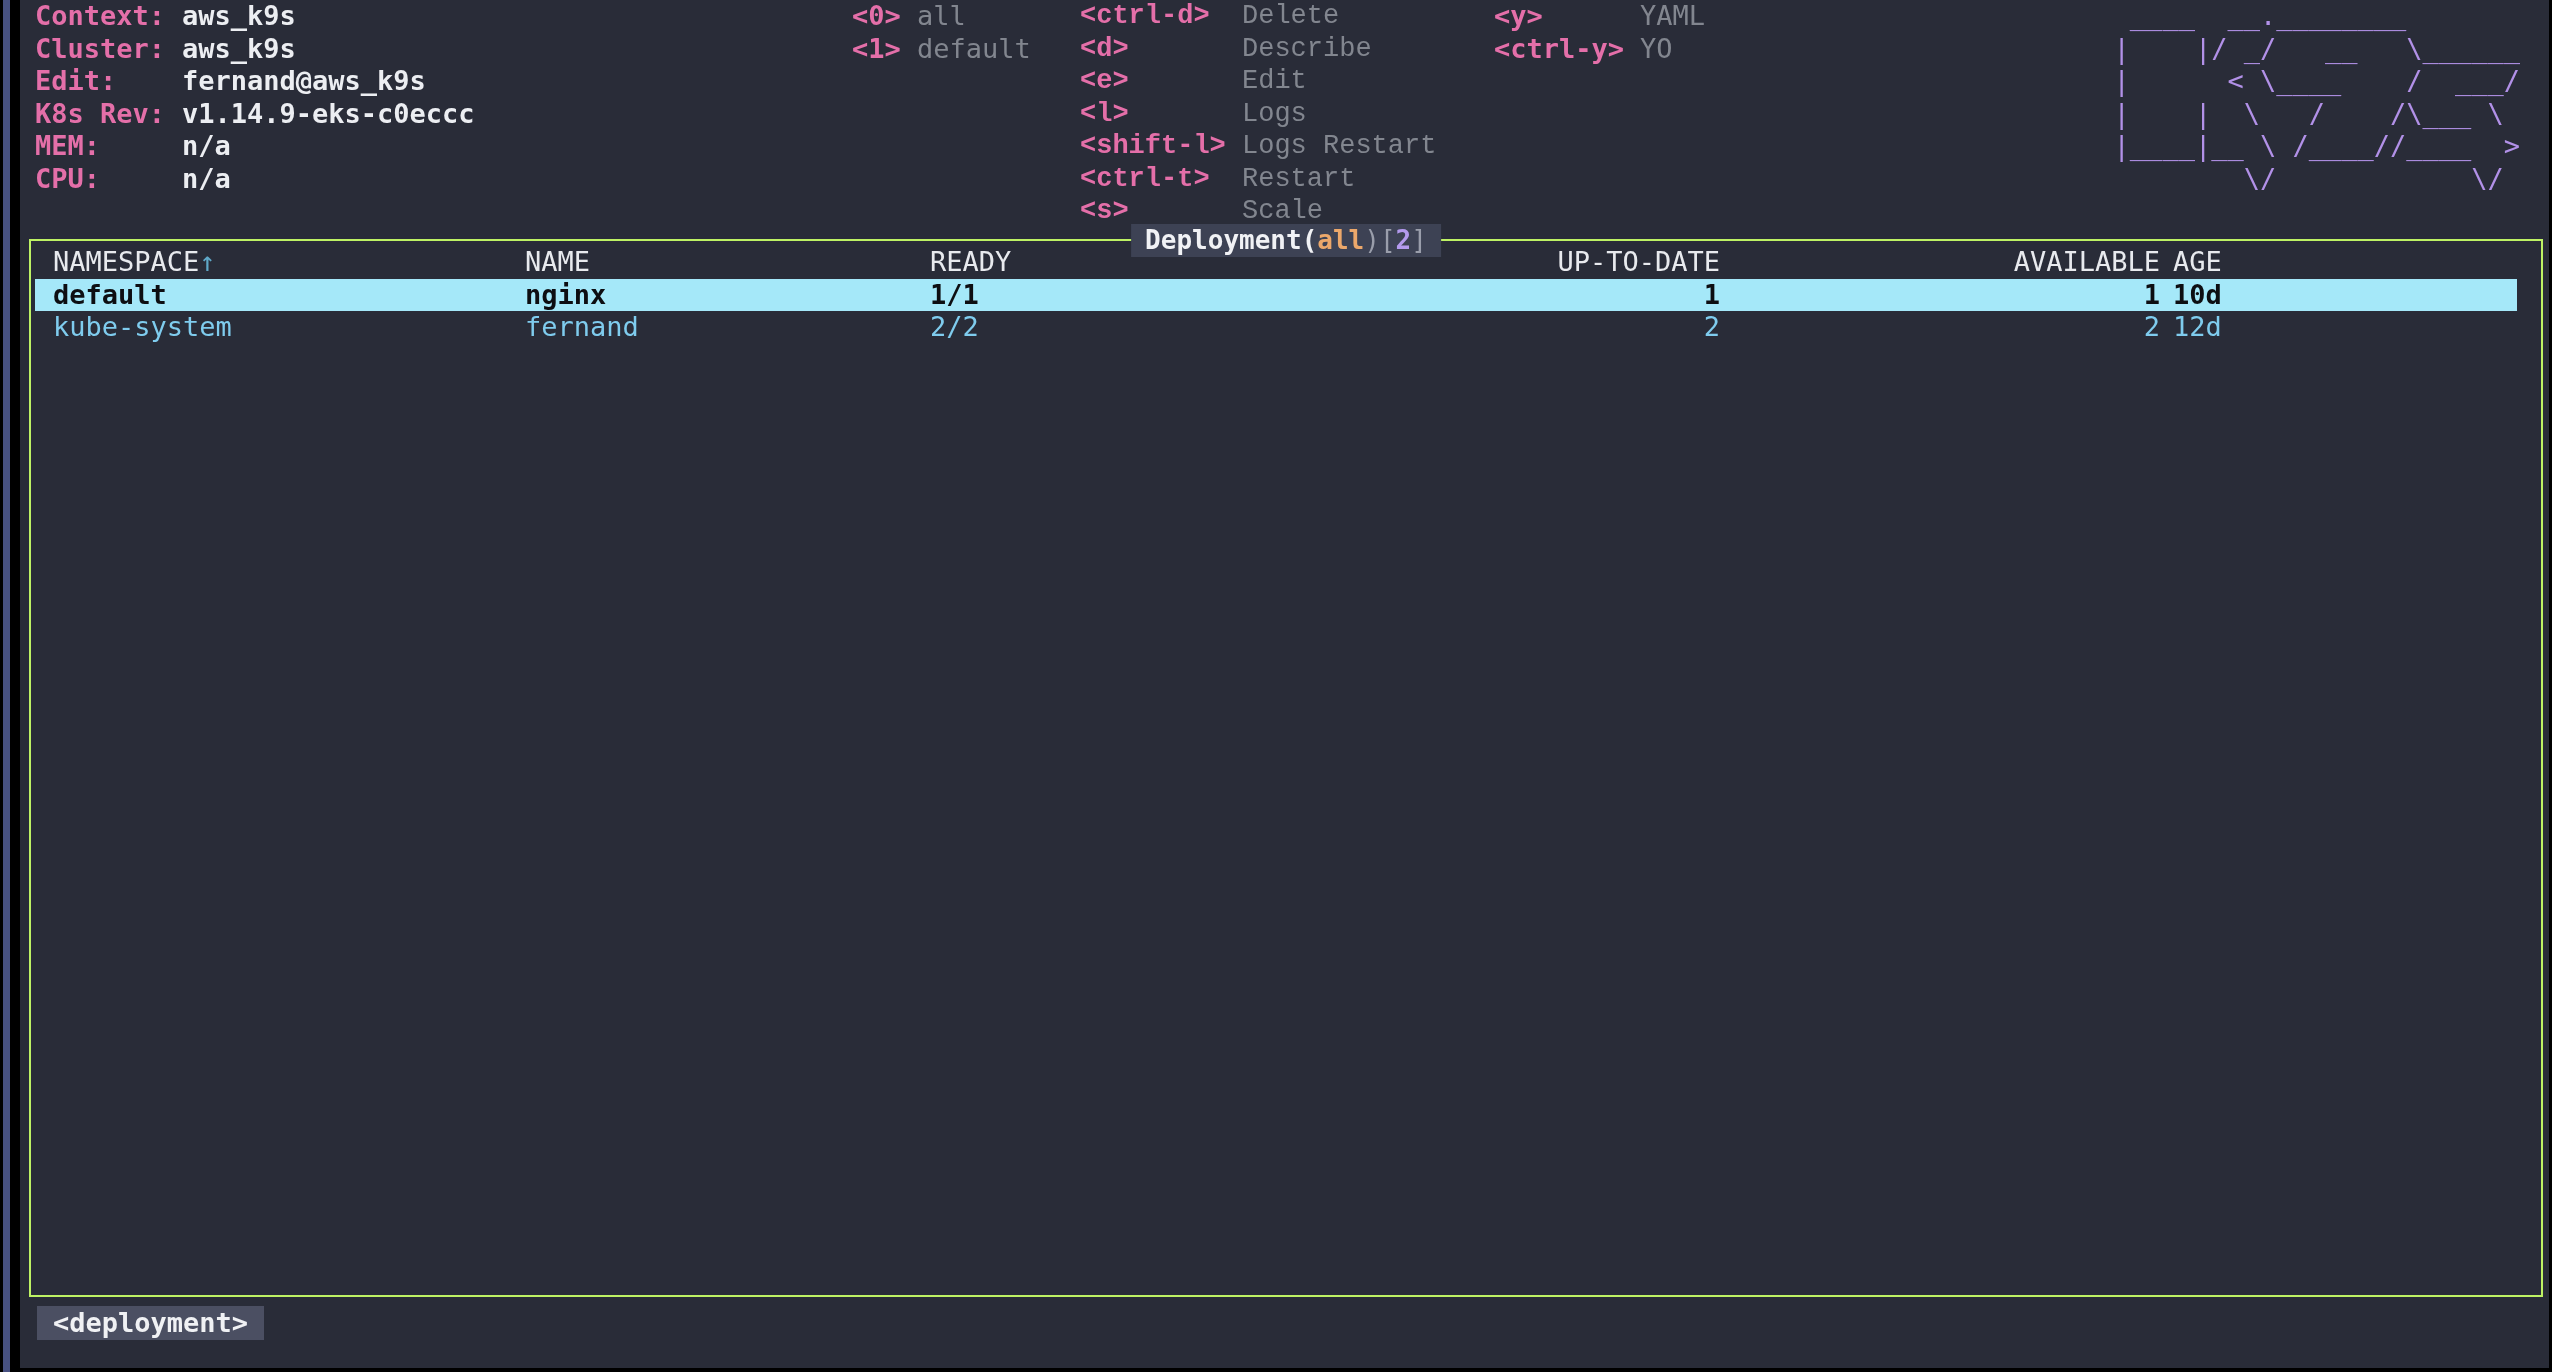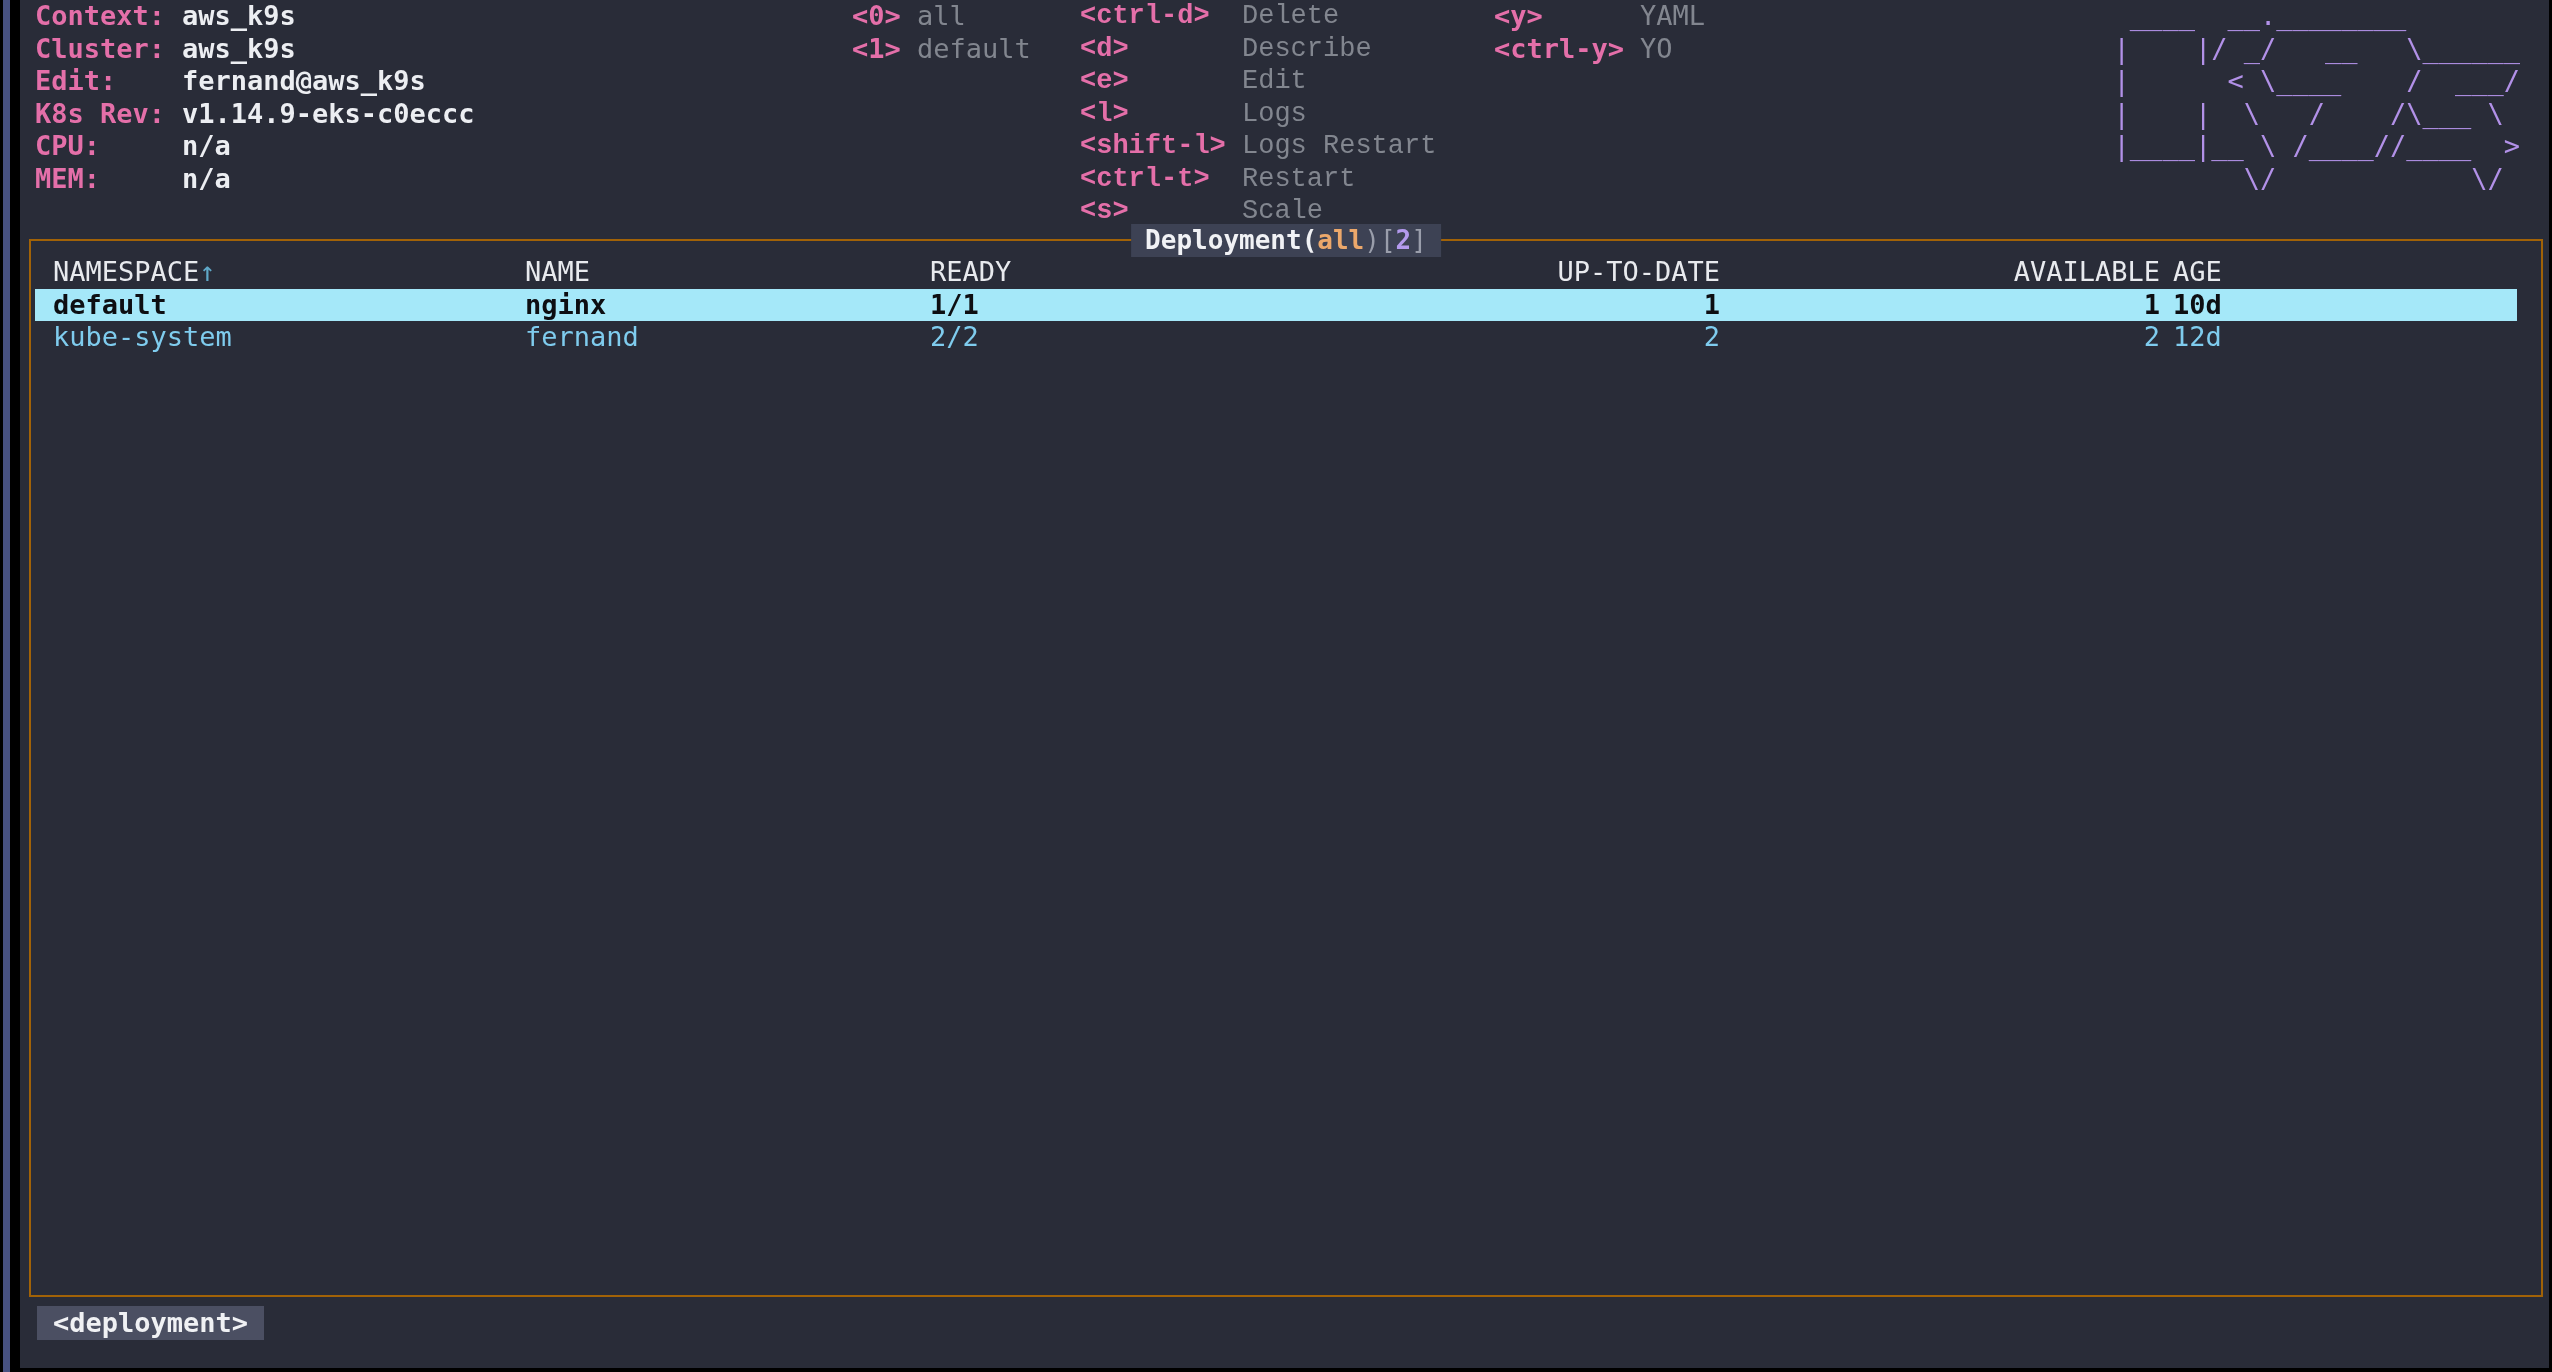--- a/index.html
+++ b/index.html
@@ -22,21 +22,21 @@
   .hk .key { display:inline-block; color:#e46fa9; font-weight:bold; }
   .hk1 .key { width:65px; } .hk2 .key { width:162px; } .hk3 .key { width:146px; }
   .hk .desc { color:#82868f; }
 
   
   .logo { position:absolute; top:0; right:29px; color:#b291e8; text-align:left; }
   .logo .line { height:32.5px; line-height:32.5px; }
 
   
   .table-box { position:absolute; left:9px; top:239px; width:2514px; height:1058px;
-               border:2px solid #a16207; padding-top:15px; }
+               border:2px solid #bef264; padding-top:5px; }
   .table-title { position:absolute; top:-17px; left:50%; transform:translateX(-50%);
                  background:#3d4254; height:33px; line-height:33px; padding:0 14px;
                  font-weight:bold; white-space:pre; font-size:26px; }
   .tt-white { color:#f1f2f5; }
   .tt-orange { color:#eca86b; }
   .tt-dim { color:#9a9eab; font-weight:normal; }
   .tt-count { color:#b49aee; }
 
   .trow { display:grid; grid-template-columns:472px 405px 164px 626px 440px 1fr;
           height:32.5px; line-height:32.5px; margin:0 24px 0 4px; padding-left:18px;
@@ -58,22 +58,22 @@
 
 <div class="frame-strip"></div>
 
 <div class="terminal">
 
   <div class="info">
     <div class="line"><span class="lbl">Context:</span><span class="val">aws_k9s</span></div>
     <div class="line"><span class="lbl">Cluster:</span><span class="val">aws_k9s</span></div>
     <div class="line"><span class="lbl">Edit:</span><span class="val">fernand@aws_k9s</span></div>
     <div class="line"><span class="lbl">K8s Rev:</span><span class="val">v1.14.9-eks-c0eccc</span></div>
+    <div class="line"><span class="lbl">MEM:</span><span class="val">n/a</span></div>
     <div class="line"><span class="lbl">CPU:</span><span class="val">n/a</span></div>
-    <div class="line"><span class="lbl">MEM:</span><span class="val">n/a</span></div>
   </div>
 
   <div class="hk hk1">
     <div class="line"><span class="key">&lt;0&gt;</span><span class="desc">all</span></div>
     <div class="line"><span class="key">&lt;1&gt;</span><span class="desc">default</span></div>
   </div>
 
   <div class="hk hk2">
     <div class="line"><span class="key">&lt;ctrl-d&gt;</span><span class="desc">Delete</span></div>
     <div class="line"><span class="key">&lt;d&gt;</span><span class="desc">Describe</span></div>

